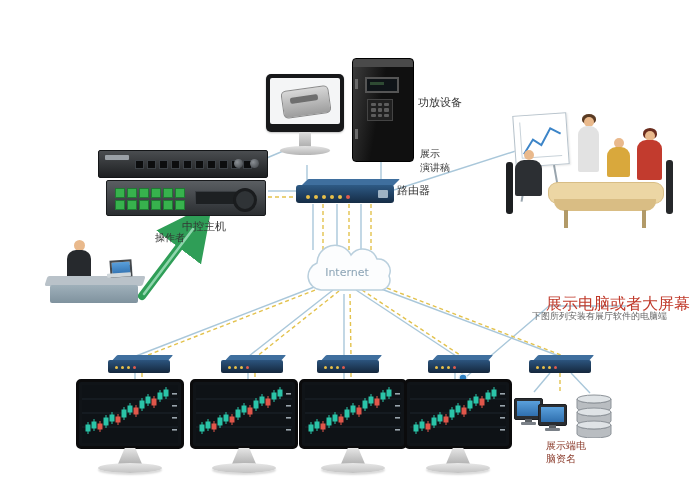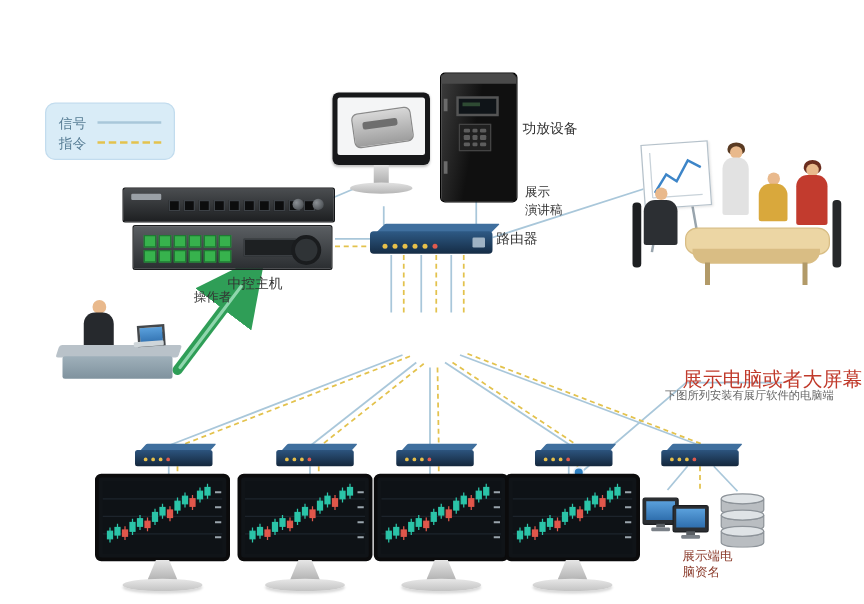--- a/index.html
+++ b/index.html
@@ -247,30 +247,20 @@
       <line x1="144" y1="294" x2="193" y2="229" stroke="#8fd6ad" stroke-width="2.5" stroke-linecap="round"></line>
     </g>
 
     <g fill="#2d7fc1" stroke="#e8f2fa" stroke-width="1.5">
       <circle cx="128" cy="268" r="4"></circle>
       <circle cx="533" cy="144" r="4"></circle>
       <circle cx="463" cy="378" r="4"></circle>
     </g>
   </svg>
 
-  <div class="legend">
-    <div class="row">
-      <span>信号</span>
-      <div class="ln"></div>
-    </div>
-    <div class="row">
-      <span>指令</span>
-      <div class="ln dashed"></div>
-    </div>
-  </div>
 
   <div class="dev rack">
     <div class="u1">
       <div class="brand"></div>
       <div class="ports1">
         <i></i>
           <i></i>
           <i></i>
           <i></i>
           <i></i>
@@ -356,20 +346,26 @@
         <i></i>
         <i></i>
         <i class="red"></i>
     </div>
     <div class="tag"></div>
   </div>
   <div class="label" style="left:420px; top:147px; font-size:10px">展示</div>
   <div class="label" style="left:420px; top:161px; font-size:10px">演讲稿</div>
   <div class="label" style="left:397px; top:183px">路由器</div>
 
+  <div class="dev cloud">
+    <svg width="108" height="56" viewBox="0 0 108 56">
+      <path d="M30 46 a14 14 0 0 1 -4 -27 a18 18 0 0 1 34 -8 a15 15 0 0 1 26 4 a12 12 0 0 1 12 17 a10 10 0 0 1 -7 14 z" fill="#fcfdfe" stroke="#b9cfdd" stroke-width="1.5"></path>
+      <text x="56" y="32" text-anchor="middle" font-size="11" fill="#8aa3b5">Internet</text>
+    </svg>
+  </div>
 
   <div class="dev people">
     <div class="leg1"></div>
     <div class="leg2"></div>
     <div class="board">
       <svg width="50" height="48" viewBox="0 0 50 48">
         <line x1="6" y1="6" x2="6" y2="42" stroke="#c8d2d9" stroke-width="1"></line>
         <line x1="6" y1="42" x2="46" y2="42" stroke="#c8d2d9" stroke-width="1"></line>
         <polyline points="8,38 18,24 26,30 36,14 46,20" fill="none" stroke="#3d85c8" stroke-width="2"></polyline>
       </svg>

